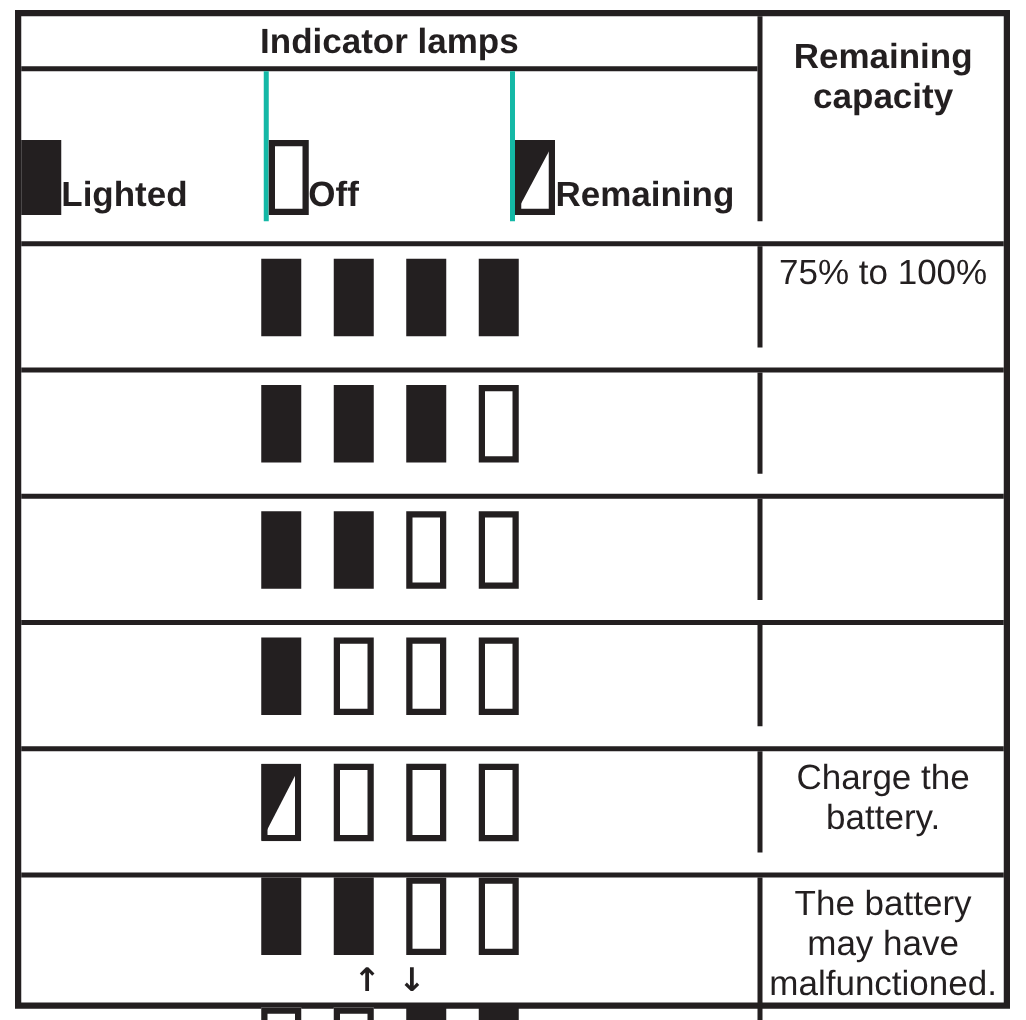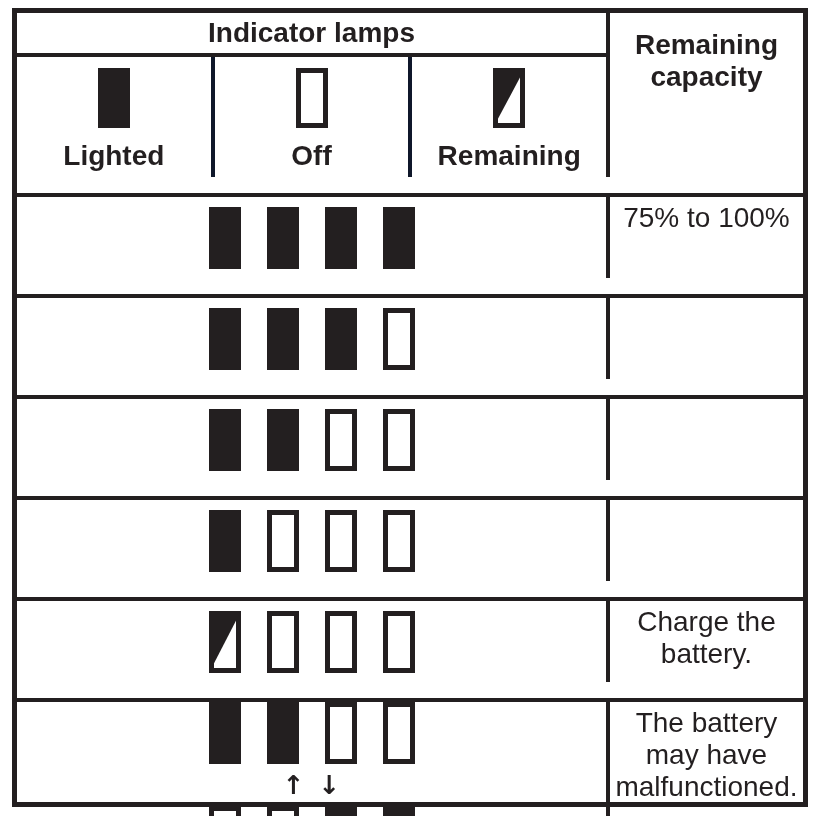--- a/index.html
+++ b/index.html
@@ -37,24 +37,24 @@
   }
   .indicator-header {
     height: 44px; flex: none;
     border-bottom: 4px solid #231f20;
     display: flex; align-items: center; justify-content: center;
     font-weight: bold; font-size: 28px;
   }
   .legend-row { flex: 1; display: flex; }
   .legend-cell {
     flex: 1;
-    display: flex; flex-direction: column; align-items: center;
+    display: flex; flex-direction: row; align-items: flex-end;
     padding: 11px 0 5px;
   }
-  .legend-cell + .legend-cell { border-left: 4px solid #0f172a; }
+  .legend-cell + .legend-cell { border-left: 4px solid #14b8a6; }
   .legend-label {
     margin-top: auto;
     font-weight: bold; font-size: 28px; line-height: 32px;
     white-space: pre-line;
   }
   .capacity-header {
     flex: 1;
     padding-top: 16px;
     text-align: center;
     font-weight: bold; font-size: 28px; line-height: 32px;

